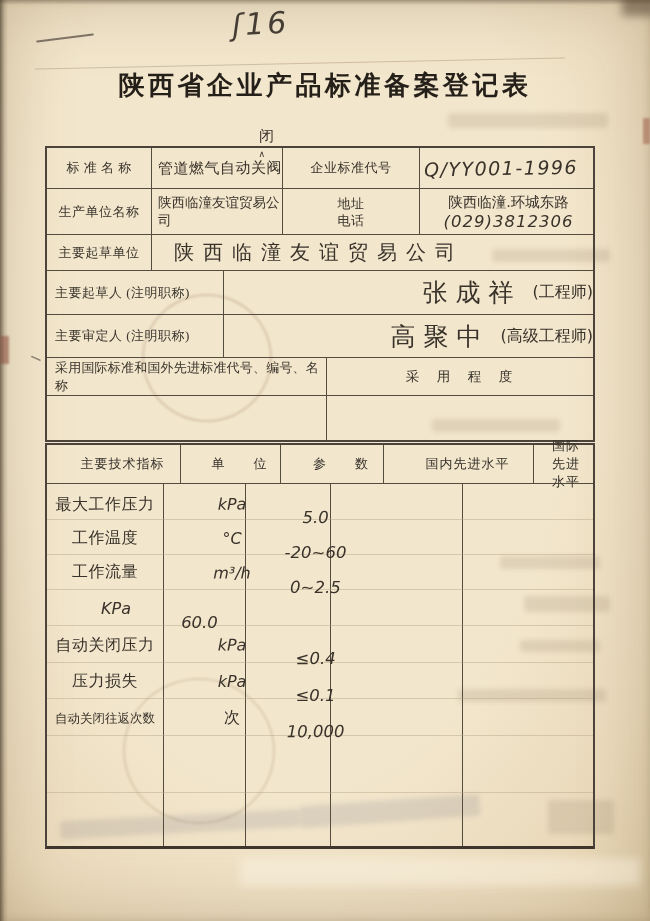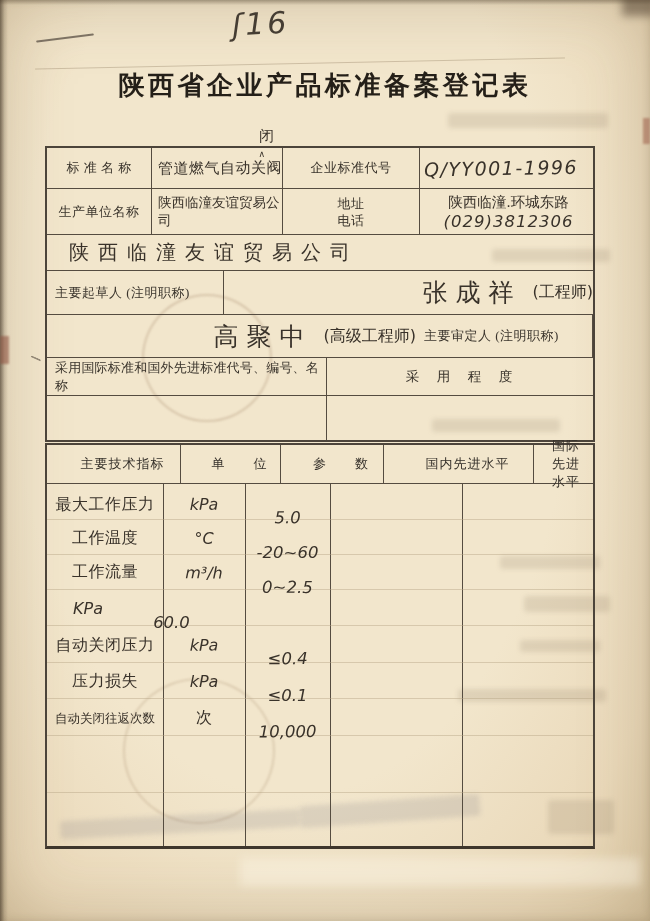--- a/index.html
+++ b/index.html
@@ -90,21 +90,21 @@
   .h3{width:85px;border-right:1px solid #554c40;}
   .h4{width:132px;border-right:1px solid #554c40;}
   .h5{flex:1;}
   .t2b{position:relative;height:362px;}
   .vline{position:absolute;top:0;width:1px;height:100%;background:#554c40;}
   .v1{left:116px}.v2{left:198px}.v3{left:283px}.v4{left:415px}
   .fline{position:absolute;left:0;width:100%;height:1px;background:#b5a485;opacity:.45;}
   .drow{position:absolute;left:0;width:100%;height:34px;display:flex;align-items:center;}
   .dname{width:116px;text-align:center;font-size:16px;letter-spacing:.5px;}
   .dname.sm{font-size:12.5px;letter-spacing:0;}
-  .dunit{width:82px;text-align:center;font-size:16px;}
+  .dunit{width:82px;text-align:center;font-size:16px;padding-left:28px;}
   .dval{width:85px;text-align:center;font-size:16.5px;margin-top:28px;}
 </style>
 </head>
 <body>
 
 <div class="page">
 
   <div class="edge-left"></div>
   <div class="edge-top"></div>
   <div class="corner-tr"></div>
@@ -153,35 +153,36 @@
           <span>电</span>
           <span>话</span>
         </div>
       </div>
       <div class="cell hw c4 addr-val">
         <span class="a1">陕西临潼.环城东路</span>
         <span class="a2 lat">(029)3812306</span>
       </div>
     </div>
     <div class="row r3">
+      <div class="cell lab c1 br">主要起草单位</div>
       <div class="cell hw c4 draft-unit">陕西临潼友谊贸易公司</div>
     </div>
     <div class="row r4">
       <div class="cell lab cw br">主要起草人 (注明职称)</div>
       <div class="cell hw c4 person pad72">
         <span class="p-name">张成祥</span>
         <span class="p-title">(工程师)</span>
       </div>
     </div>
     <div class="row r5">
+      <div class="cell lab cw br">主要审定人 (注明职称)</div>
       <div class="cell hw c4 person pad60">
         <span class="p-name">高聚中</span>
         <span class="p-title">(高级工程师)</span>
       </div>
-      <div class="cell lab cw br">主要审定人 (注明职称)</div>
     </div>
     <div class="row r6">
       <div class="cell lab ci br intl-lab">采用国际标准和国外先进标准代号、编号、名称</div>
       <div class="cell lab adopt">采　用　程　度</div>
     </div>
     <div class="row r7">
       <div class="cell ci br"></div>
       <div class="cell adopt"></div>
     </div>
   </div>

